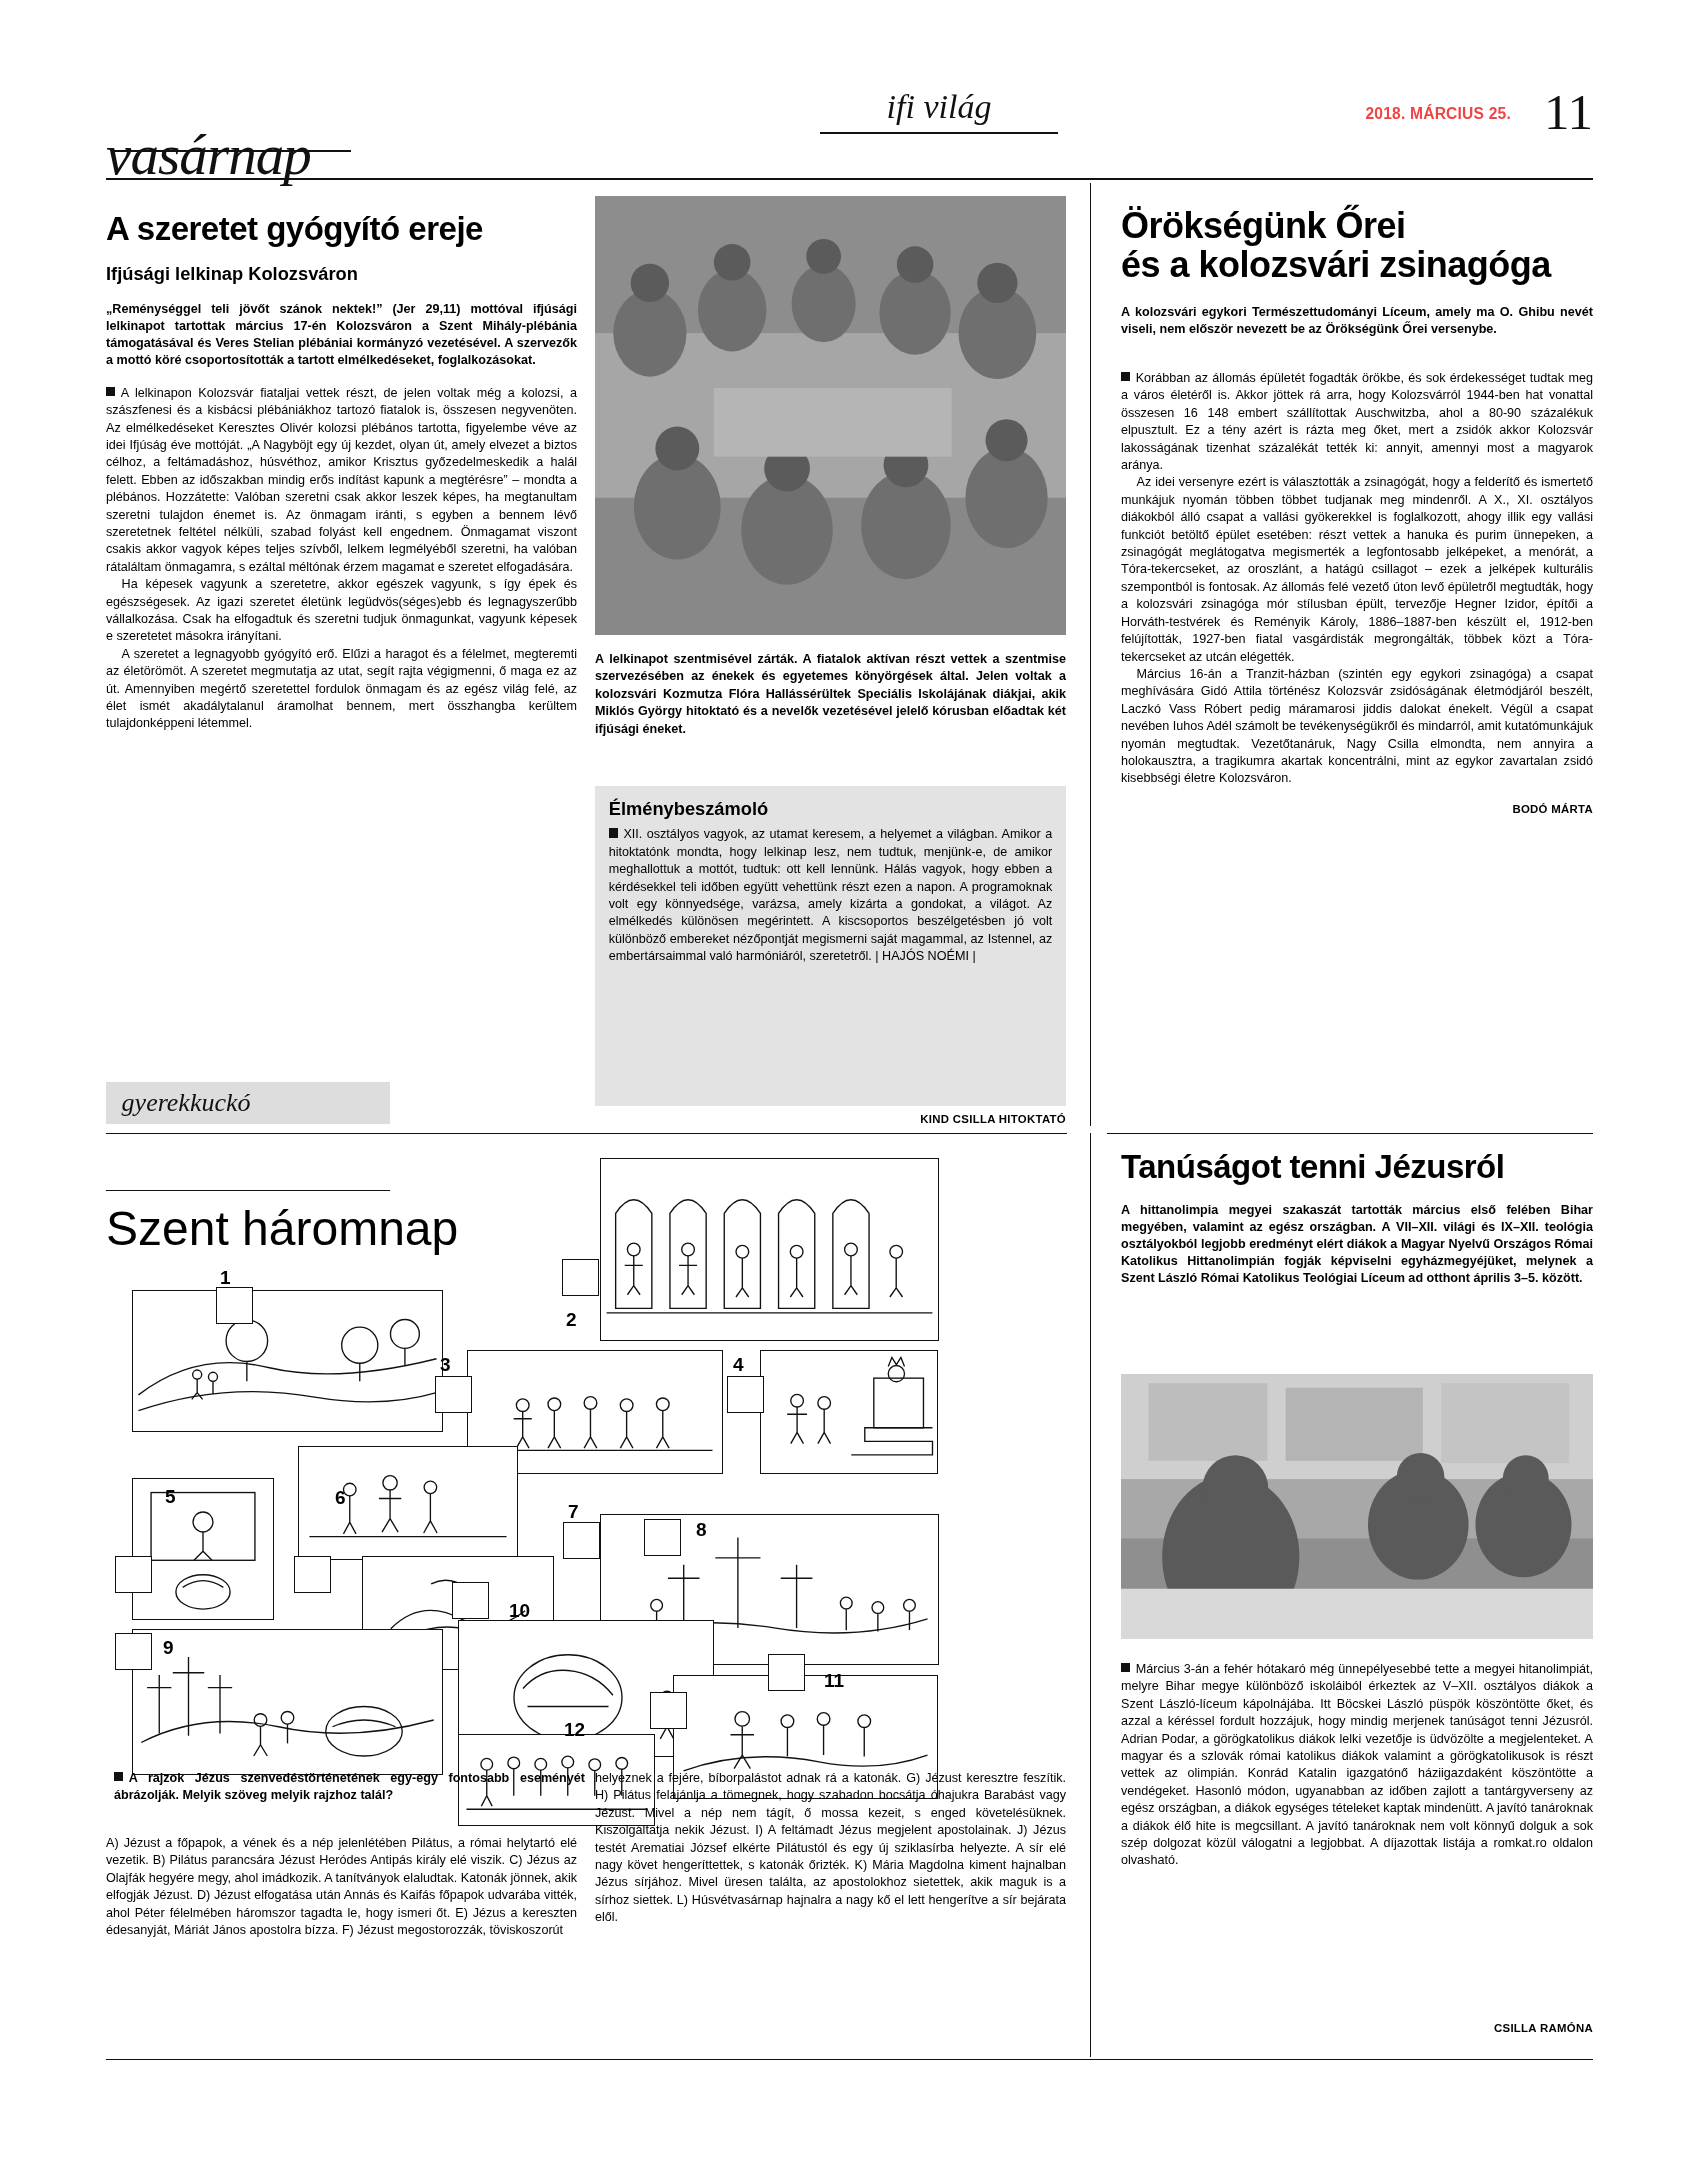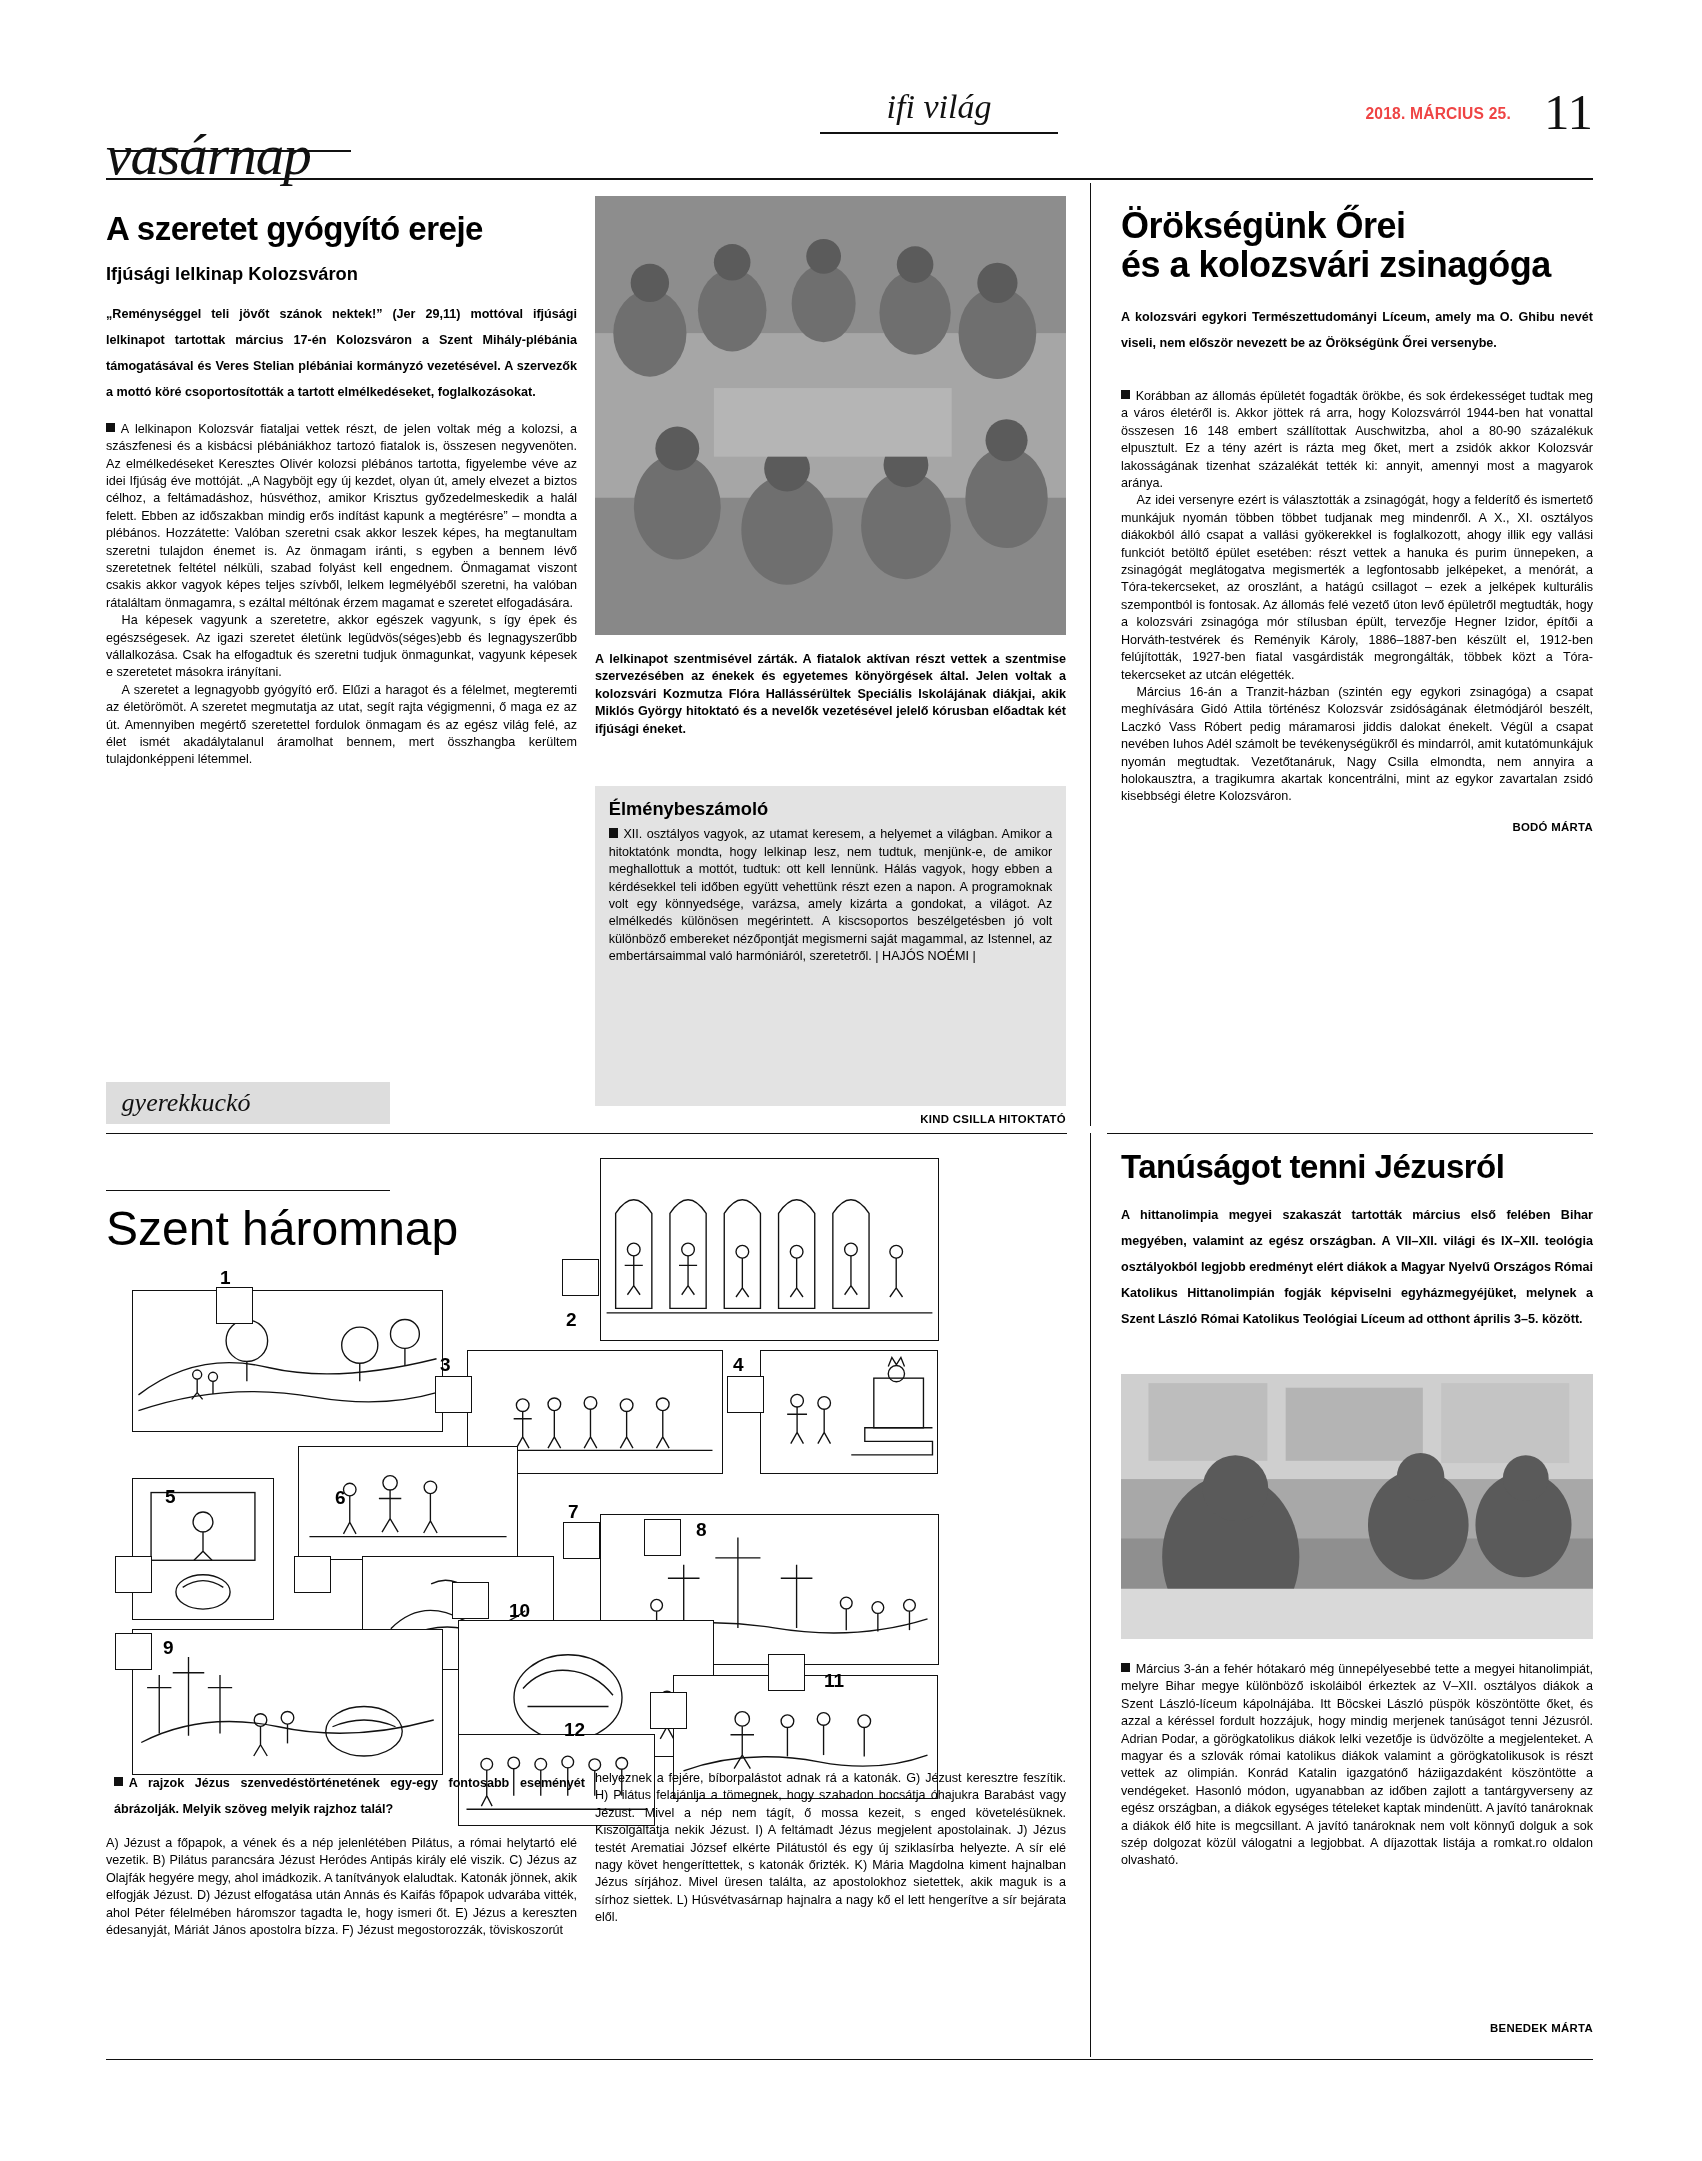--- a/index.html
+++ b/index.html
@@ -67,21 +67,21 @@
   .body-text {
     font-size:12.6px;
     line-height:17.4px;
     text-align:justify;
     hyphens:auto;
   }
   .body-text p + p { text-indent:15.6px; }
   .lead {
     font-weight:700;
     font-size:12.6px;
-    line-height:26px;
+    line-height:17px;
     text-align:justify;
   }
   .h1 {
     font-size:33px;
     font-weight:700;
     line-height:37px;
     letter-spacing:-0.5px;
   }
   .h1.big { font-size:36px; line-height:39px; }
   .h2 {
@@ -273,21 +273,21 @@
         <ellipse cx="880" cy="330" rx="105" ry="115"></ellipse>
         <circle cx="885" cy="228" r="50"></circle>
       </g>
       <rect x="0" y="470" width="1032" height="110" fill="#d9d9d9"></rect>
     </svg>
   </div>
 
   <div class="col body-text" style="left:1121px; top:1661px; width:472px;">
     <p class="sq">Március 3-án a fehér hótakaró még ünnepélyesebbé tette a megyei hitanolimpiát, melyre Bihar megye különböző iskoláiból érkeztek az V–XII. osztályos diákok a Szent László-líceum kápolnájába. Itt Böcskei László püspök köszöntötte őket, és azzal a kéréssel fordult hozzájuk, hogy mindig merjenek tanúságot tenni Jézusról. Adrian Podar, a görögkatolikus diákok lelki vezetője is üdvözölte a megjelenteket. A magyar és a szlovák római katolikus diákok valamint a görögkatolikusok is részt vettek az olimpián. Konrád Katalin igazgatónő háziigazdaként köszöntötte a vendégeket. Hasonló módon, ugyanabban az időben zajlott a tantárgyverseny az egész országban, a diákok egységes tételeket kaptak mindenütt. A javító tanároknak a diákok élő hite is megcsillant. A javító tanároknak nem volt könnyű dolguk a sok szép dolgozat közül válogatni a legjobbat.  A díjazottak listája a romkat.ro oldalon olvasható.</p>
   </div>
-  <div class="byline" style="position:absolute; left:1121px; top:2022px; width:472px;">BENEDEK MÁRTA</div>
+  <div class="byline" style="position:absolute; left:1121px; top:2022px; width:472px;">CSILLA RAMÓNA</div>
 
   <div class="kuckó-banner" style="left:106px; top:1082px; width:284px; height:42px;">
     <div class="txt">gyerekkuckó</div>
   </div>
   <div class="hrule" style="left:106px; top:1190px; width:284px;"></div>
 
   <div class="col" style="left:106px; top:1203px; width:549px;">
     <div style="font-size:48px; line-height:51px; font-weight:400; font-family:'Liberation Sans', sans-serif;">Szent háromnap</div>
   </div>
 

